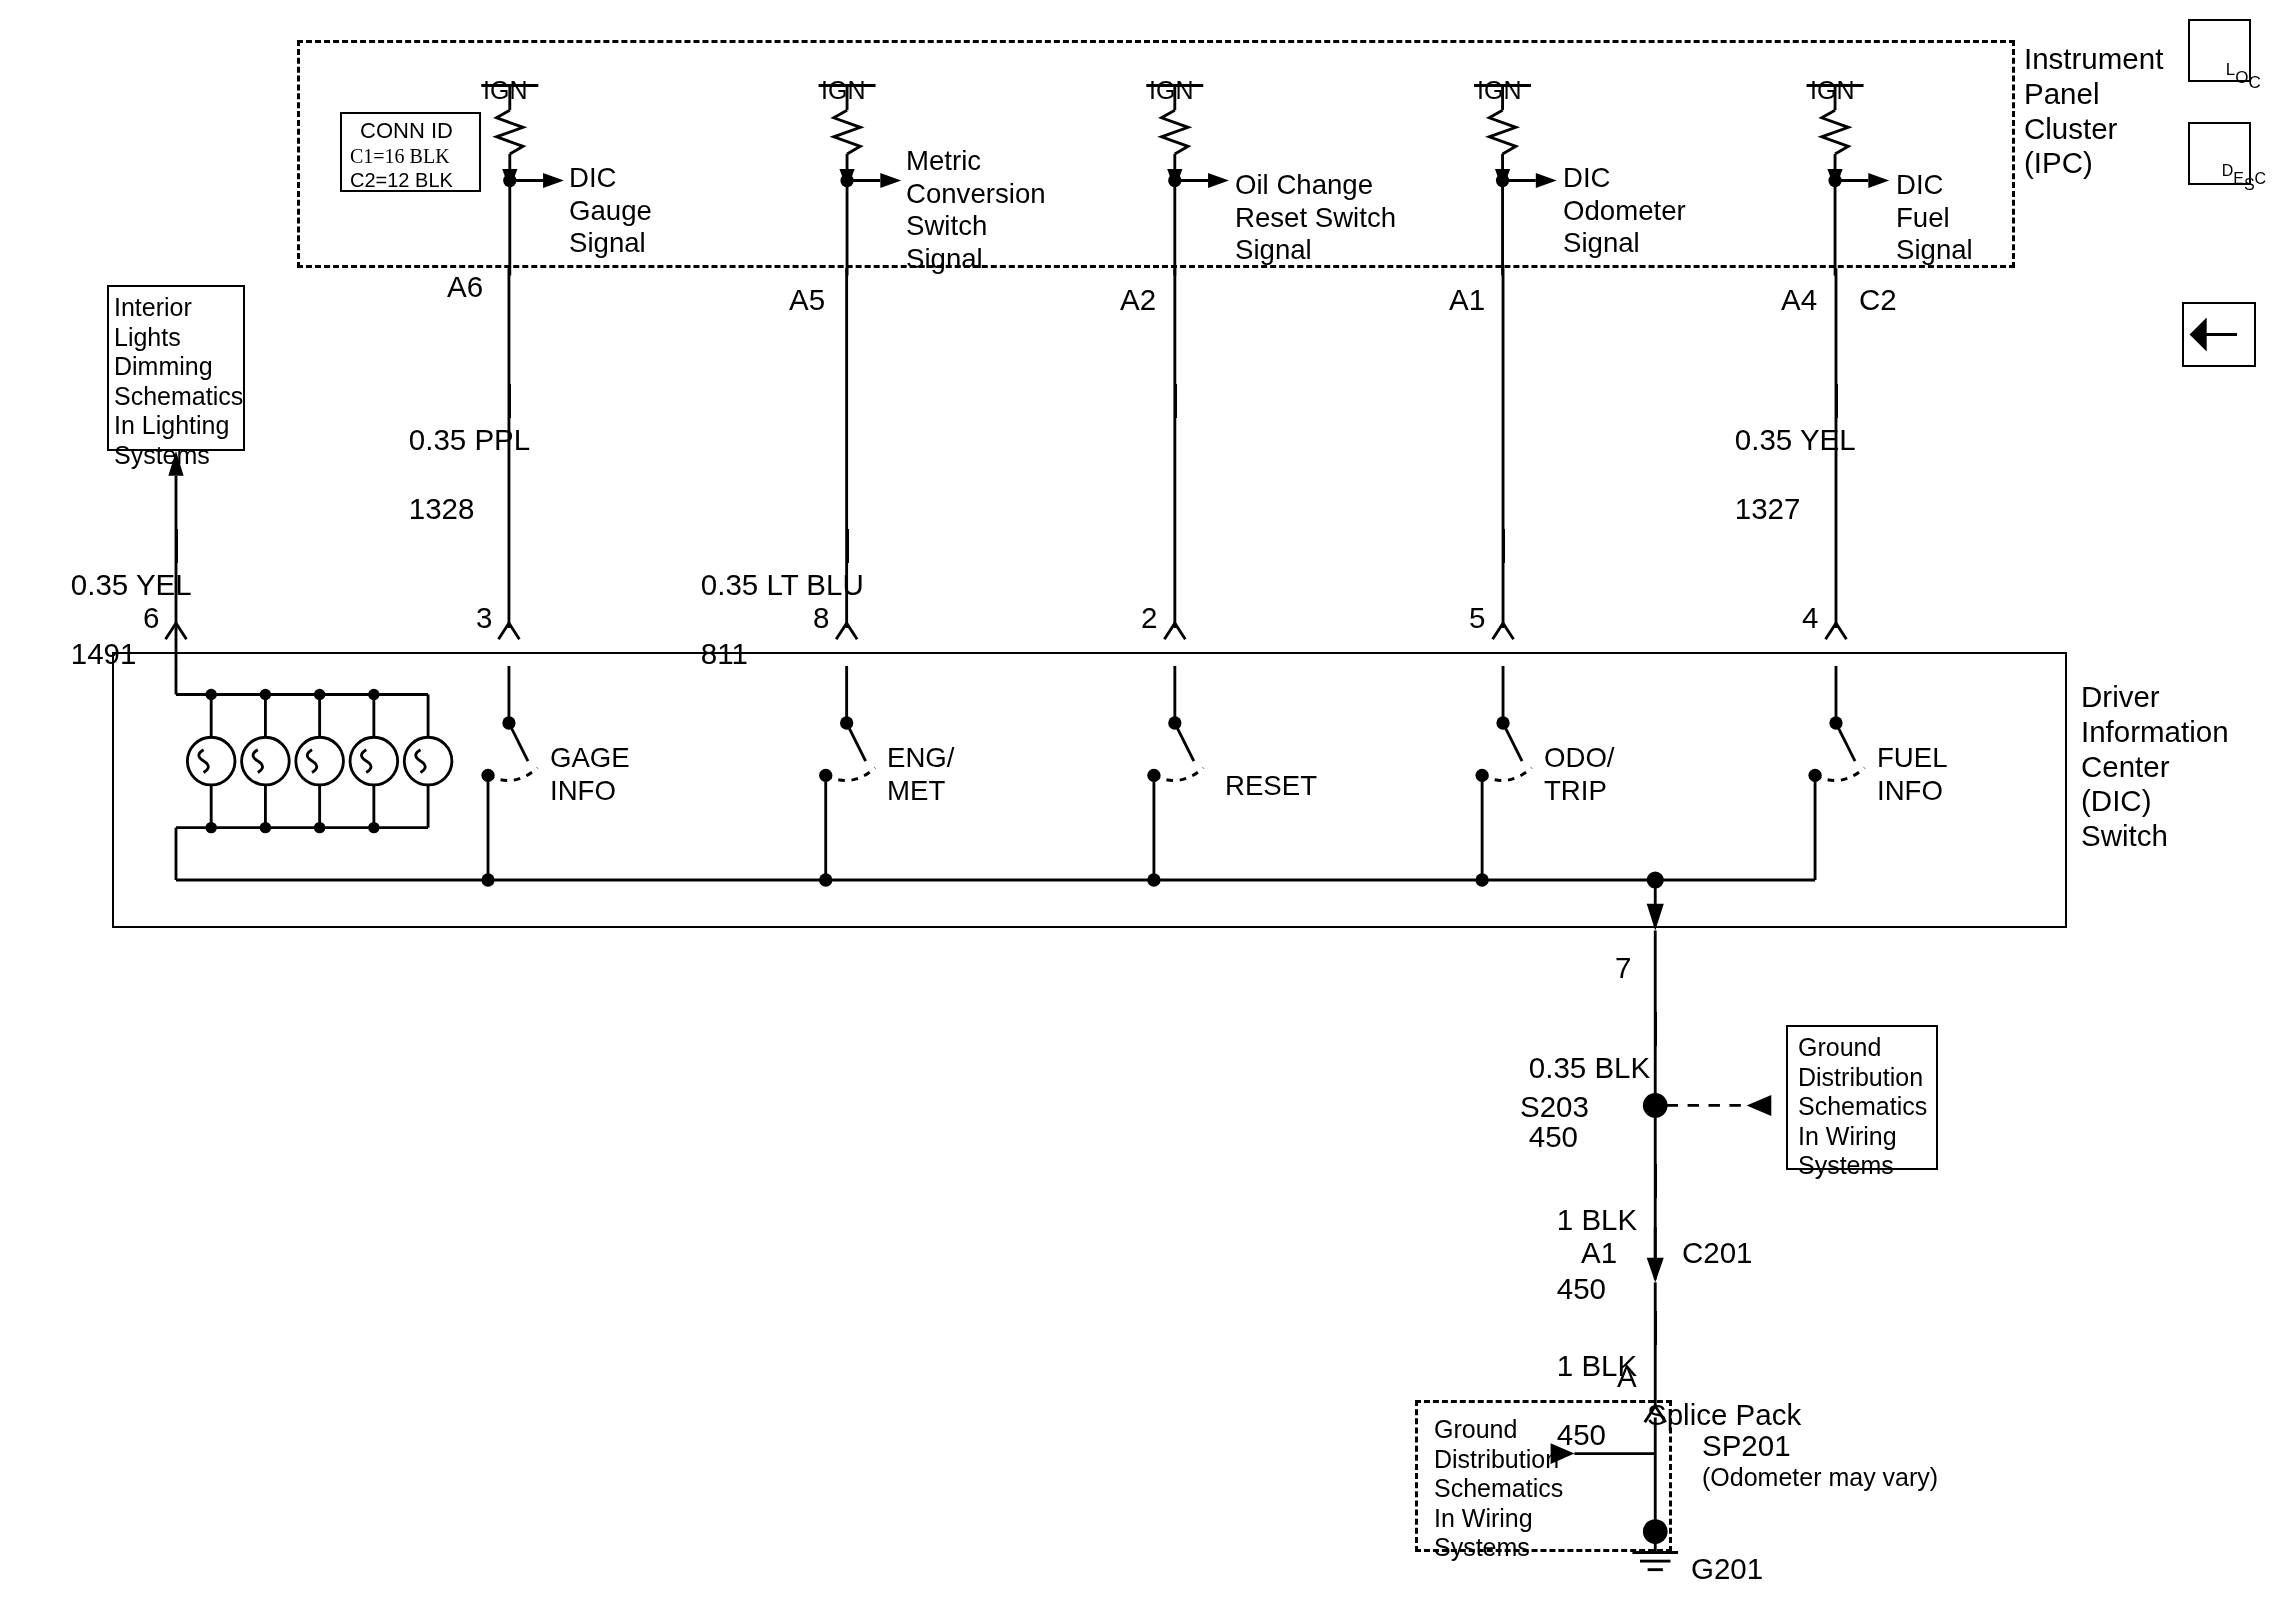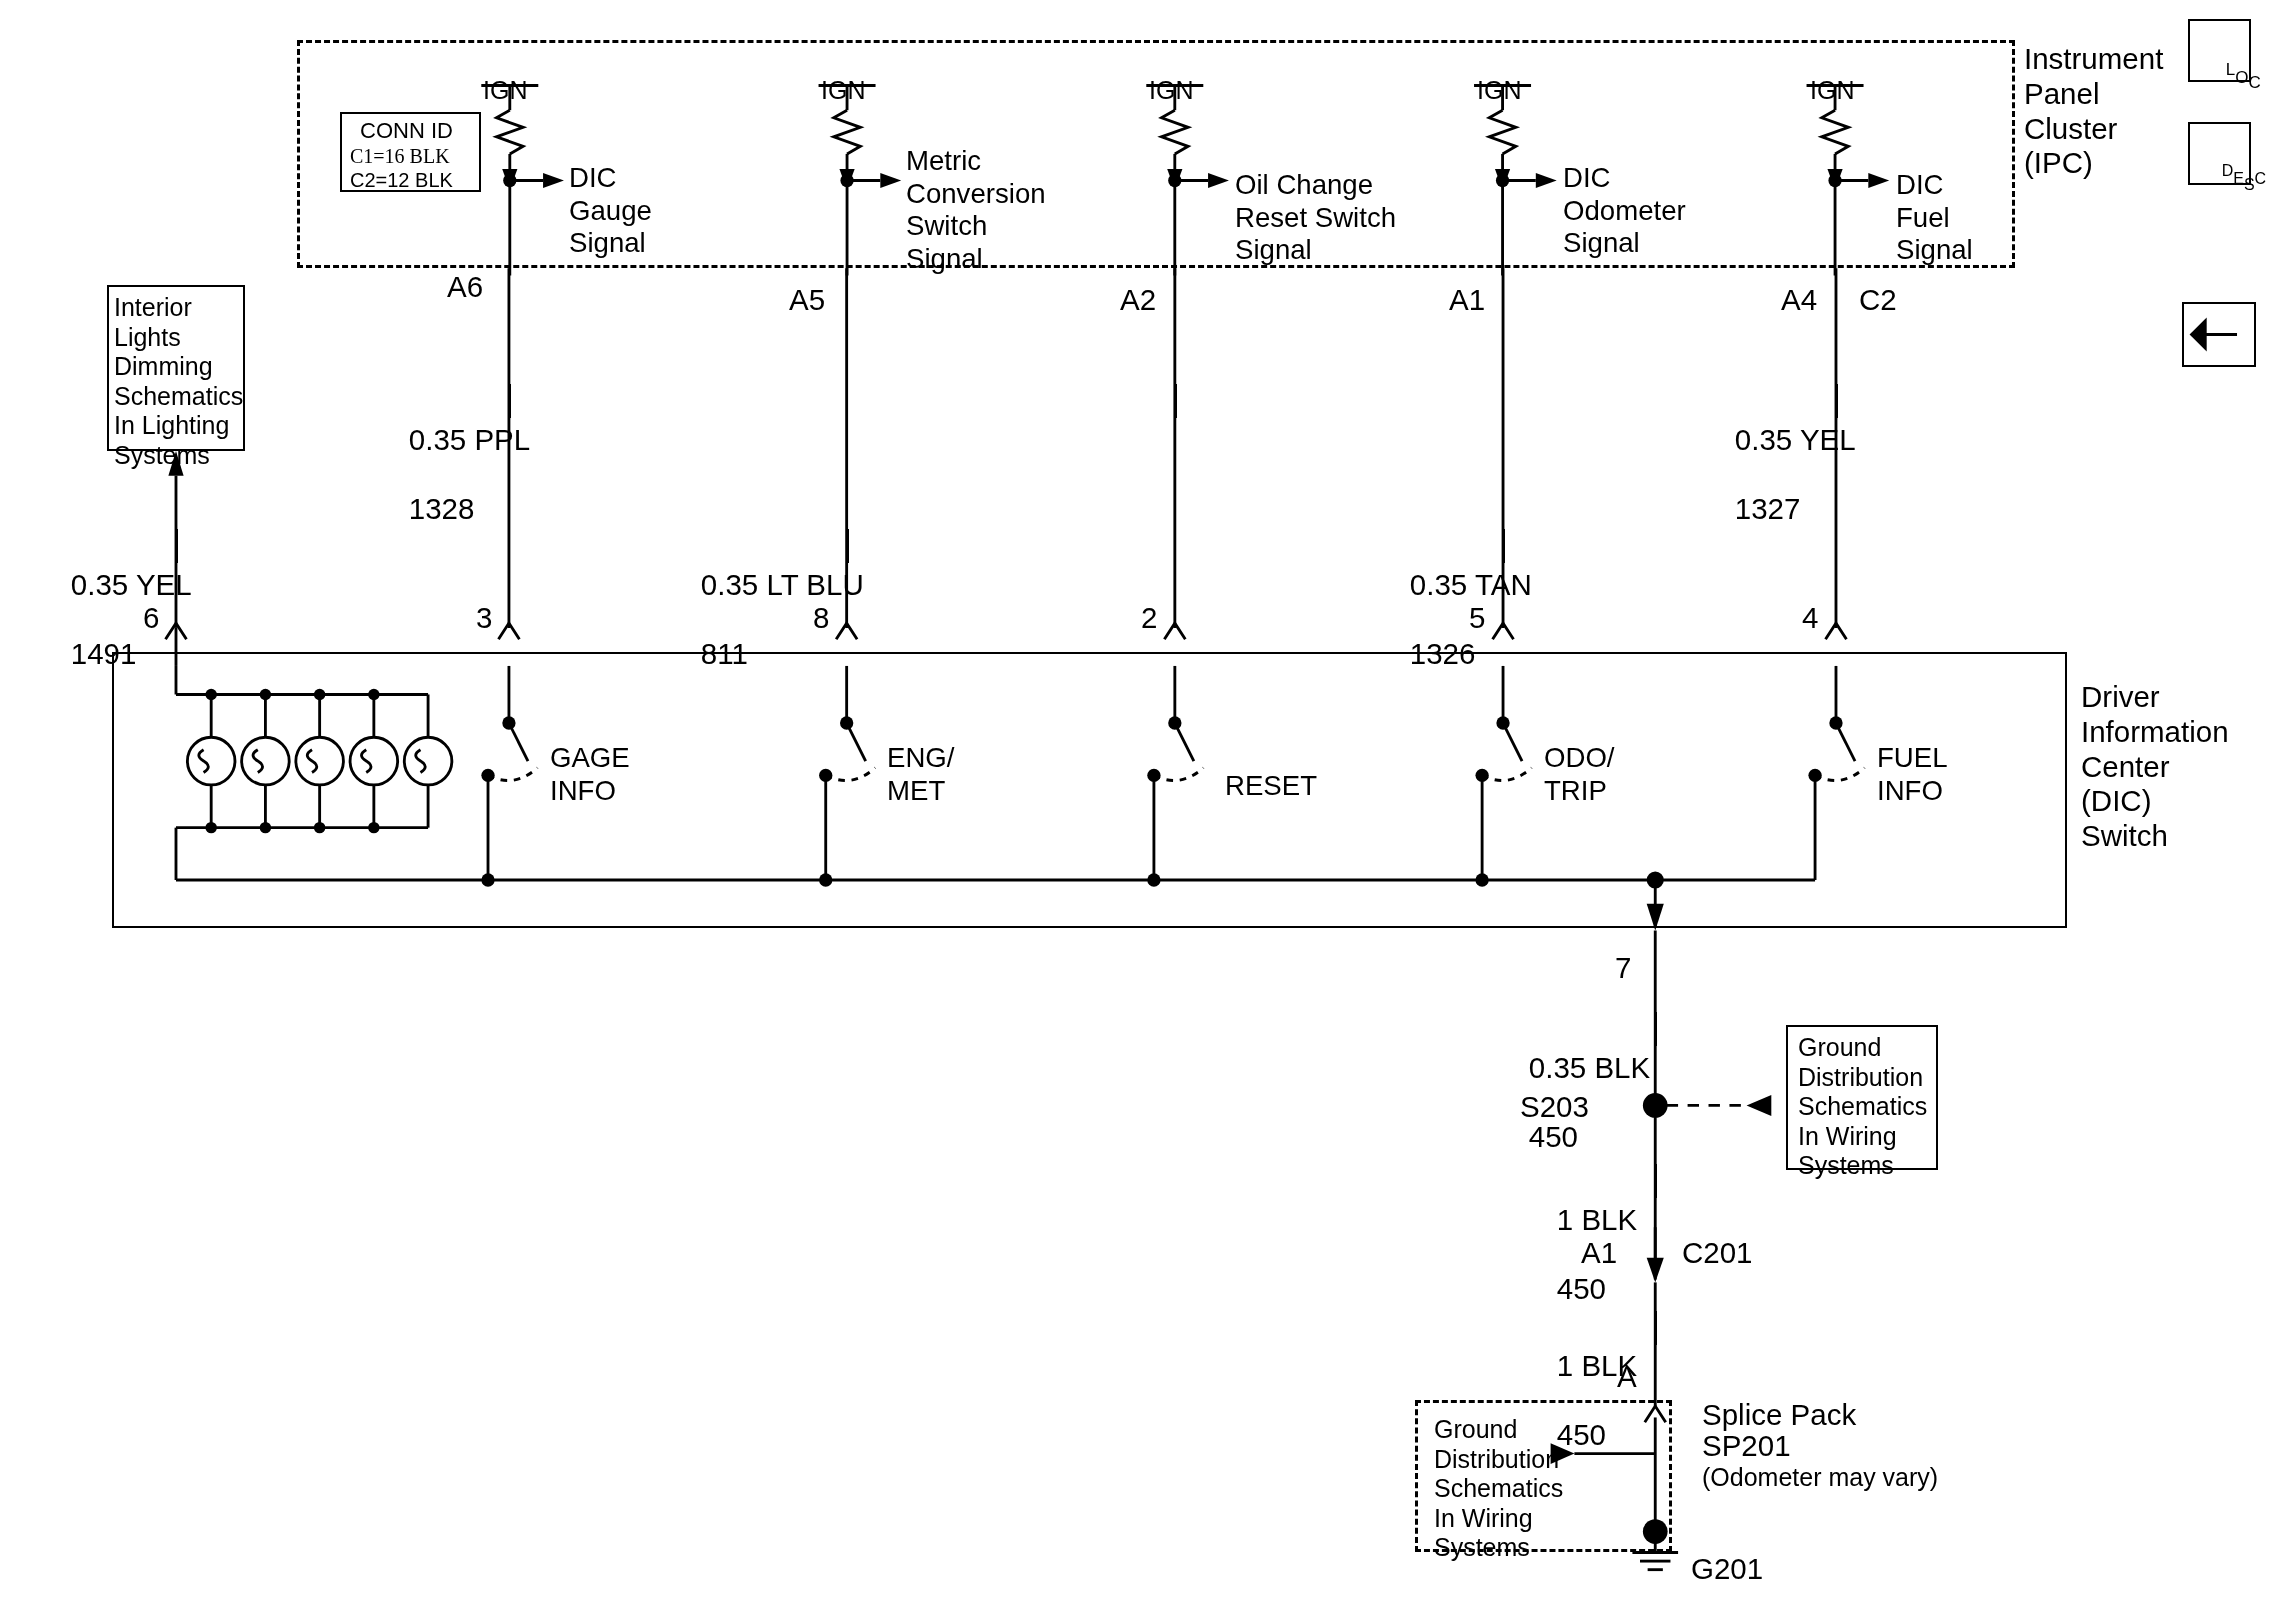--- a/index.html
+++ b/index.html
@@ -161,25 +161,20 @@
 
   <div class="lbl f20" style="left:668px;top:533px;">
     <span>0.35 LT BLU</span>
     <span style="display:inline-block;width:17px;"></span>
     <span>811</span>
   </div>
   <div class="vline" style="left:846px;top:529px;height:34px;"></div>
 
   <div class="vline" style="left:1174px;top:384px;height:34px;"></div>
 
-  <div class="lbl f20" style="left:1377px;top:533px;">
-    <span>0.35 TAN</span>
-    <span style="display:inline-block;width:19px;"></span>
-    <span>1326</span>
-  </div>
   <div class="vline" style="left:1502px;top:529px;height:34px;"></div>
 
   <div class="lbl f20" style="left:1702px;top:388px;">
     <span>0.35 YEL</span>
     <span style="display:inline-block;width:19px;"></span>
     <span>1327</span>
   </div>
   <div class="vline" style="left:1835px;top:384px;height:34px;"></div>
 
   <div class="lbl f20" style="left:143px;top:601px;">6</div>
@@ -369,21 +364,21 @@
   <div class="vline" style="left:1654px;top:1311px;height:34px;"></div>
 
   <div class="lbl f20" style="left:1617px;top:1360px;">A</div>
 
   <div class="dashbox" style="left:1415px;top:1400px;width:257px;height:152px;"></div>
   <div class="lbl f16" style="left:1434px;top:1415px;">Ground
 Distribution
 Schematics
 In Wiring
 Systems</div>
-  <div class="lbl f20" style="left:1702px;top:1398px;">Splice Pack</div>
+  <div class="lbl f20" style="left:1647px;top:1398px;">Splice Pack</div>
   <div class="lbl f20" style="left:1702px;top:1429px;">SP201</div>
   <div class="lbl f16" style="left:1702px;top:1463px;">(Odometer may vary)</div>
   <div class="lbl f20" style="left:1691px;top:1552px;">G201</div>
 
   <div class="box" style="left:2188px;top:19px;width:63px;height:63px;"></div>
   <div class="lbl f18" style="left:2195px;top:27px;">
     <span style="font-size:17px;vertical-align:top;">L</span><span style="font-size:17px;vertical-align:middle;">O</span><span style="font-size:17px;vertical-align:bottom;">C</span>
   </div>
 
   <div class="box" style="left:2188px;top:122px;width:63px;height:63px;"></div>

